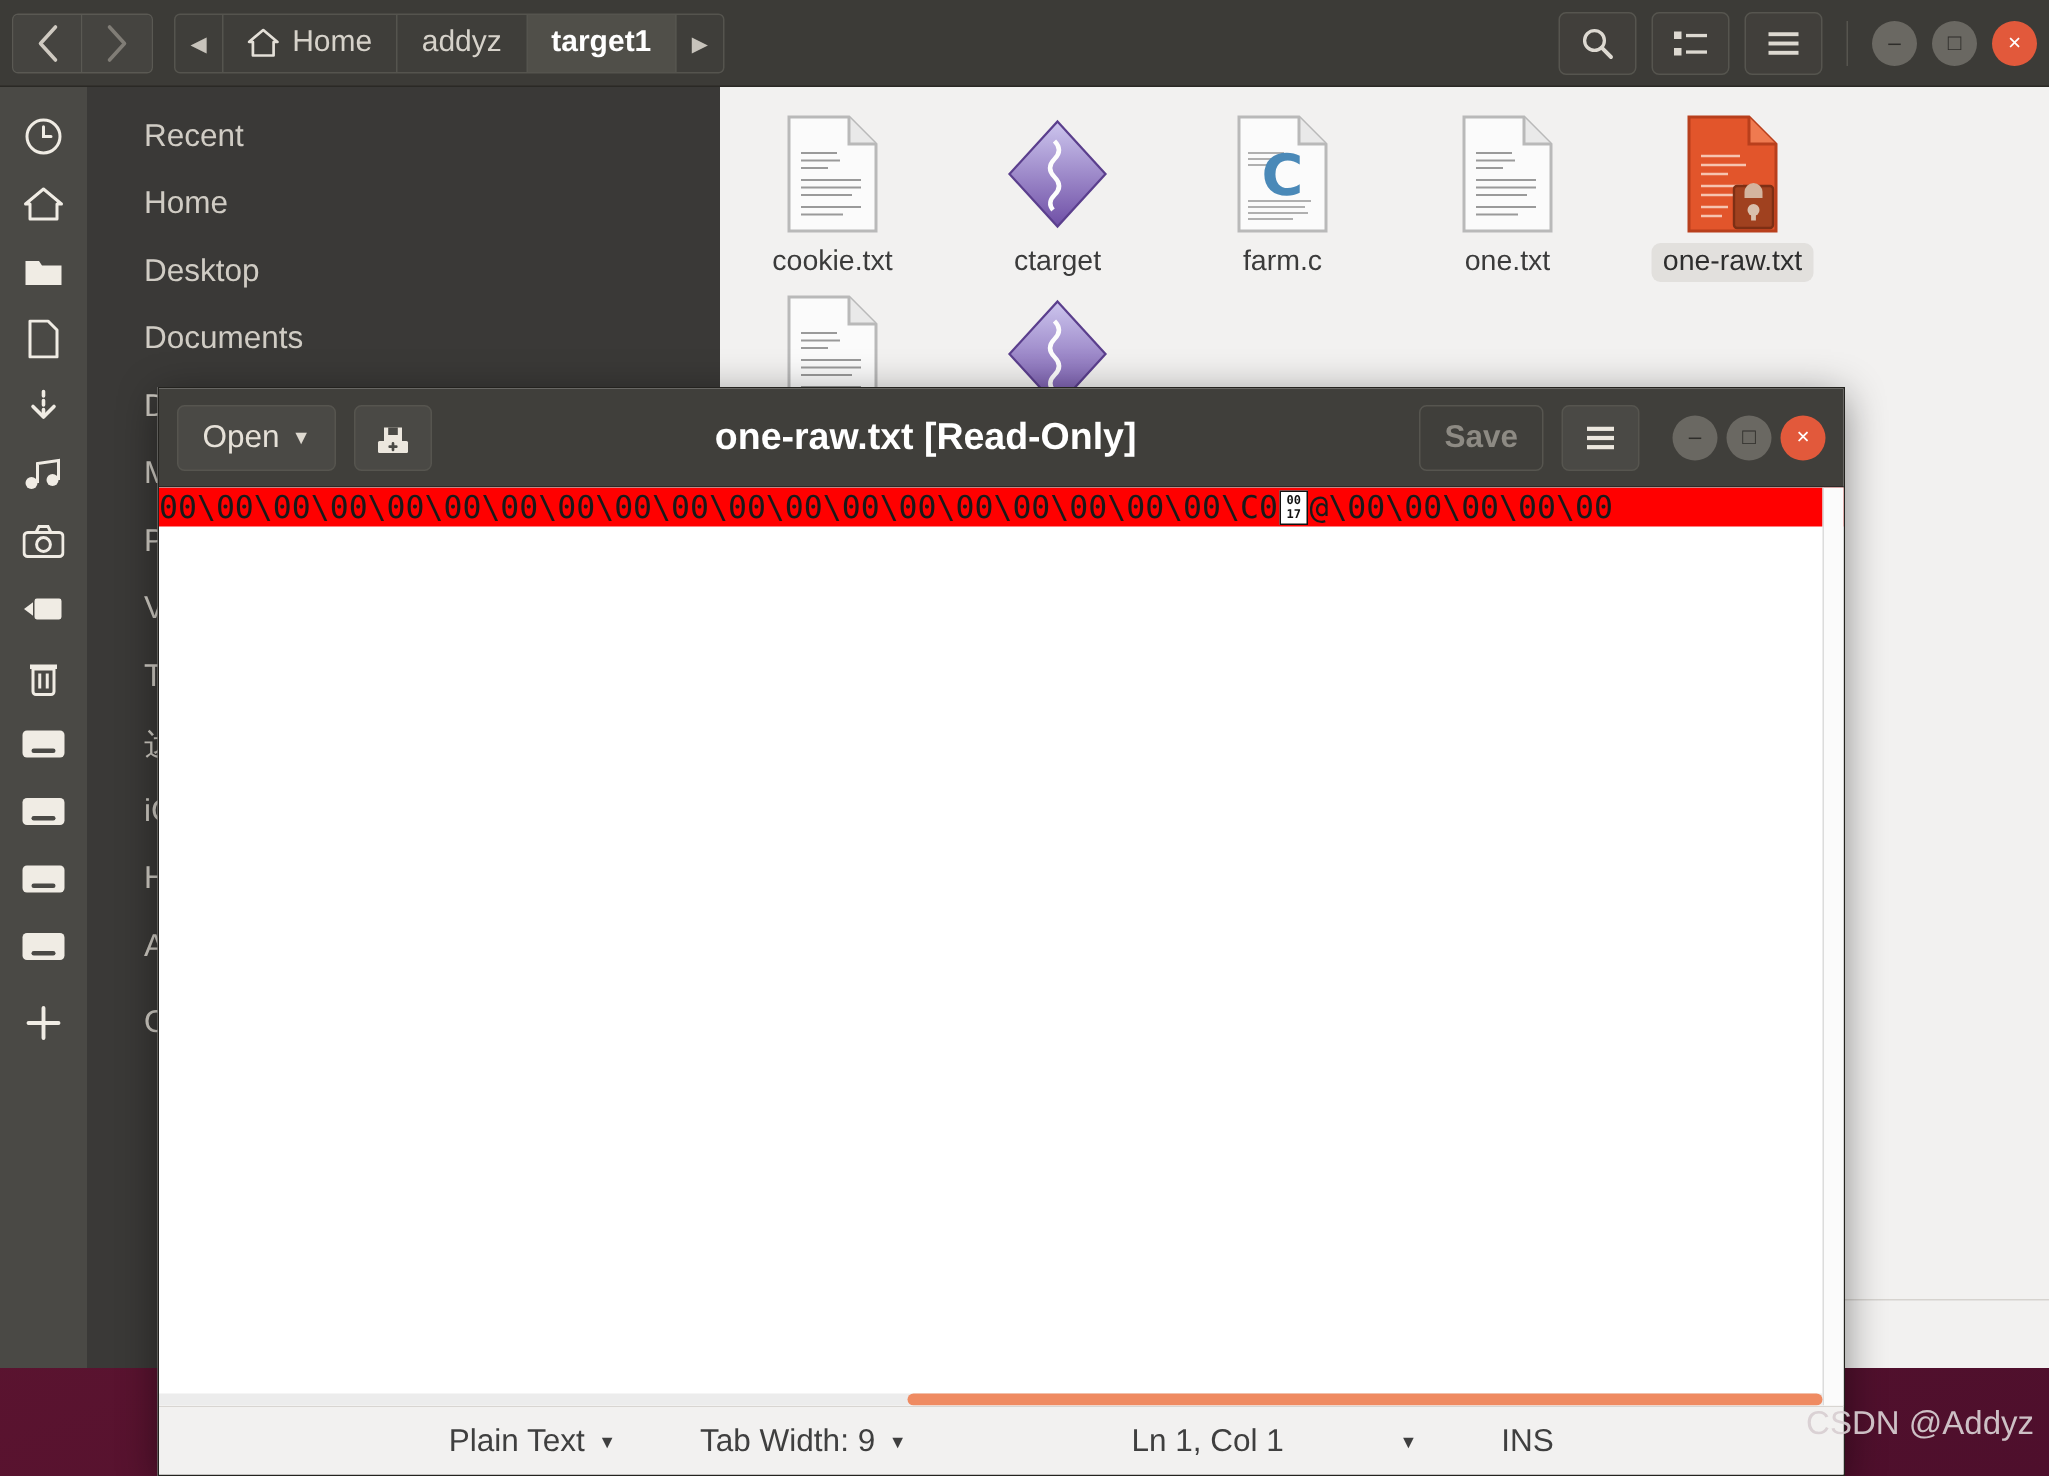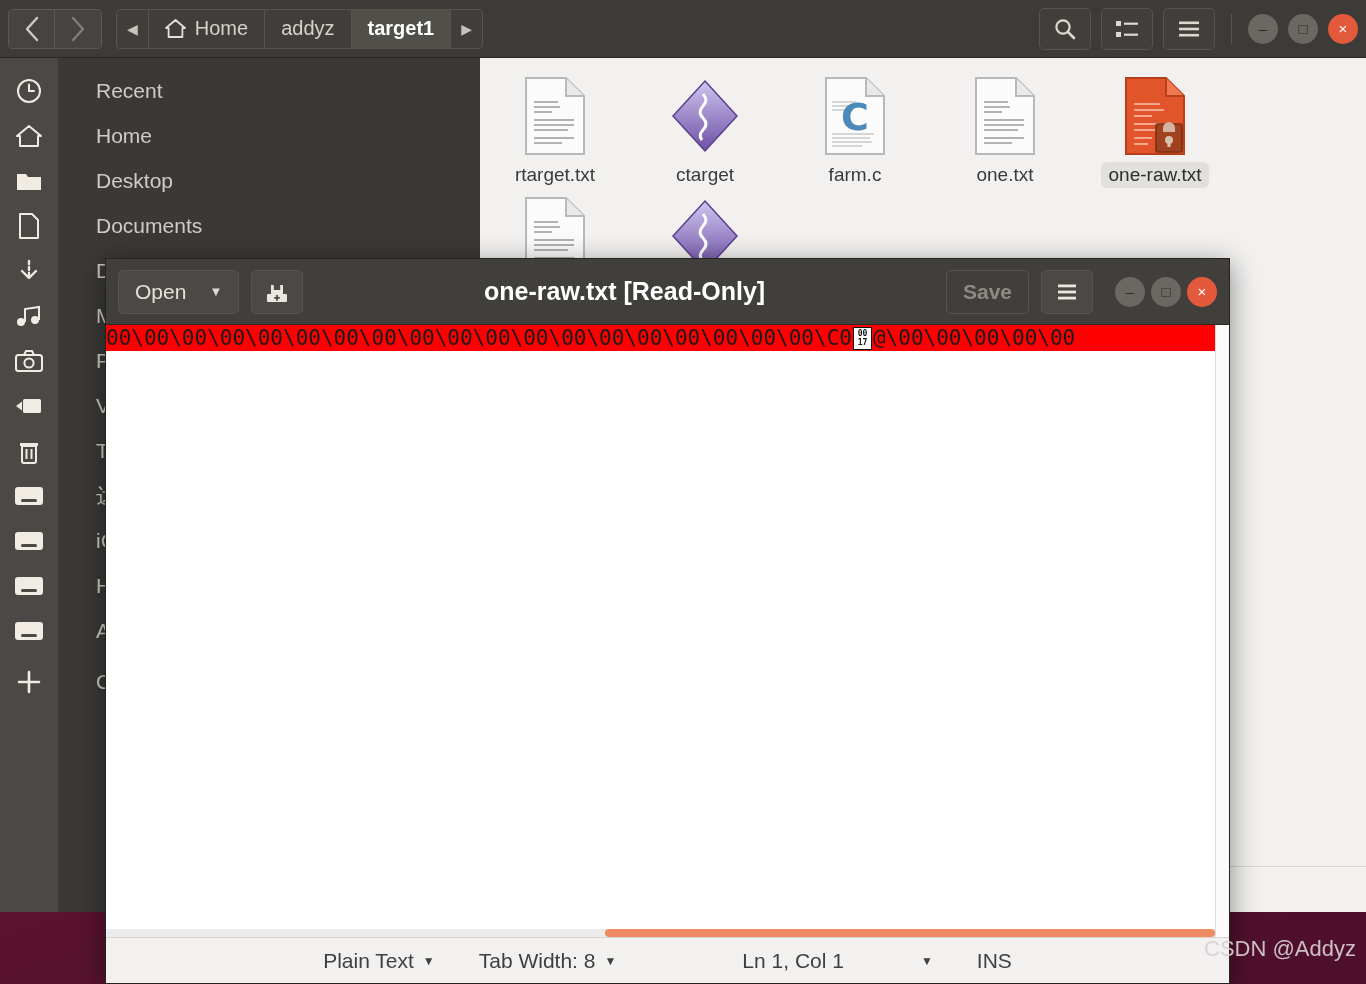--- a/index.html
+++ b/index.html
@@ -114,21 +114,21 @@
     border: 1px solid #24231f;
   }
   .gedit-header {
     height: 66px; background: #403f3b; flex: 0 0 66px;
     display: flex; align-items: center; padding: 0 12px; gap: 12px;
     border-bottom: 1px solid #2b2a27;
   }
   .open-btn {
     height: 44px; padding: 0 16px; border: 1px solid #56554f; border-radius: 5px;
     background: #4a4945; color: #e6e1d8; font-size: 21px;
-    display: flex; align-items: center; gap: 23px; cursor: default;
+    display: flex; align-items: center; gap: 8px; cursor: default;
   }
   .open-btn .caret { font-size: 13px; color: #ded9d0; }
   .icon-btn {
     width: 52px; height: 44px; border: 1px solid #56554f; border-radius: 5px;
     background: #4a4945; color: #ece7de;
     display: flex; align-items: center; justify-content: center; cursor: default;
   }
   .gedit-title { flex: 1; text-align: center; line-height: 1.15; }
   .gedit-title .t1 { color: #fff; font-size: 25px; font-weight: bold; }
   .gedit-title .t2 { color: #a9a49b; font-size: 17px; }
@@ -165,21 +165,21 @@
     background: #ececec;
   }
   .hscroll .thumb {
     position: absolute; left: 45%; width: 55%; top: 0; height: 8px;
     background: #ef8b62; border-radius: 4px;
   }
   .gedit-status {
     height: 46px; flex: 0 0 46px; background: #f2f1f0;
     border-top: 1px solid #d8d5d1;
     display: flex; align-items: center; justify-content: center;
-    gap: 4px; font-size: 21px; color: #3f3f3f;
+    gap: 16px; font-size: 21px; color: #3f3f3f;
   }
   .st-item { display: flex; align-items: center; gap: 9px; padding: 0 20px; cursor: default; }
   .st-item .caret { font-size: 12px; }
   .st-gap { width: 78px; }
 
   .watermark {
     position: absolute; right: 10px; bottom: 22px;
     color: #d8cfd2; font-size: 22px; opacity: .92; white-space: nowrap;
   }
   svg { display: block; }
@@ -432,21 +432,21 @@
           <div class="file-cell">
             <span>
               <svg width="66" height="80" viewBox="0 0 66 80">
                   <path d="M4 2 H44 L62 20 V78 H4 Z" fill="#fbfbfb" stroke="#b9b9b9" stroke-width="2"></path>
                   <path d="M44 2 V20 H62" fill="#e9e9e9" stroke="#b9b9b9" stroke-width="2"></path>
                   <g stroke="#9a9a9a" stroke-width="1.4">
                     <path d="M12 26 H36M12 31 H38M12 36 H30M12 44 H52M12 49 H52M12 54 H46M12 62 H52M12 67 H40"></path>
                   </g>
                 </svg>
             </span>
-            <span class="file-name">rtarget.txt</span>
+            <span class="file-name">cookie.txt</span>
           </div>
 
           <div class="file-cell">
             <span>
               <svg width="80" height="80" viewBox="0 0 80 80">
                   <defs>
                     <linearGradient id="exg" x1="0" y1="0" x2="0" y2="1">
                       <stop offset="0" stop-color="#cdc6ee"></stop>
                       <stop offset="1" stop-color="#6f4fa6"></stop>
                     </linearGradient>
@@ -586,21 +586,21 @@
         <div class="thumb"></div>
       </div>
     </div>
 
     <div class="gedit-status">
       <div class="st-item">
         <span>Plain Text</span>
         <span class="caret">▼</span>
       </div>
       <div class="st-item">
-        <span>Tab Width: 8</span>
+        <span>Tab Width: 9</span>
         <span class="caret">▼</span>
       </div>
       <div class="st-gap"></div>
       <div class="st-item">
         <span>Ln 1, Col 1</span>
         <span class="caret" style="margin-left:68px">▼</span>
       </div>
       <div class="st-item">INS</div>
     </div>
   </div>

